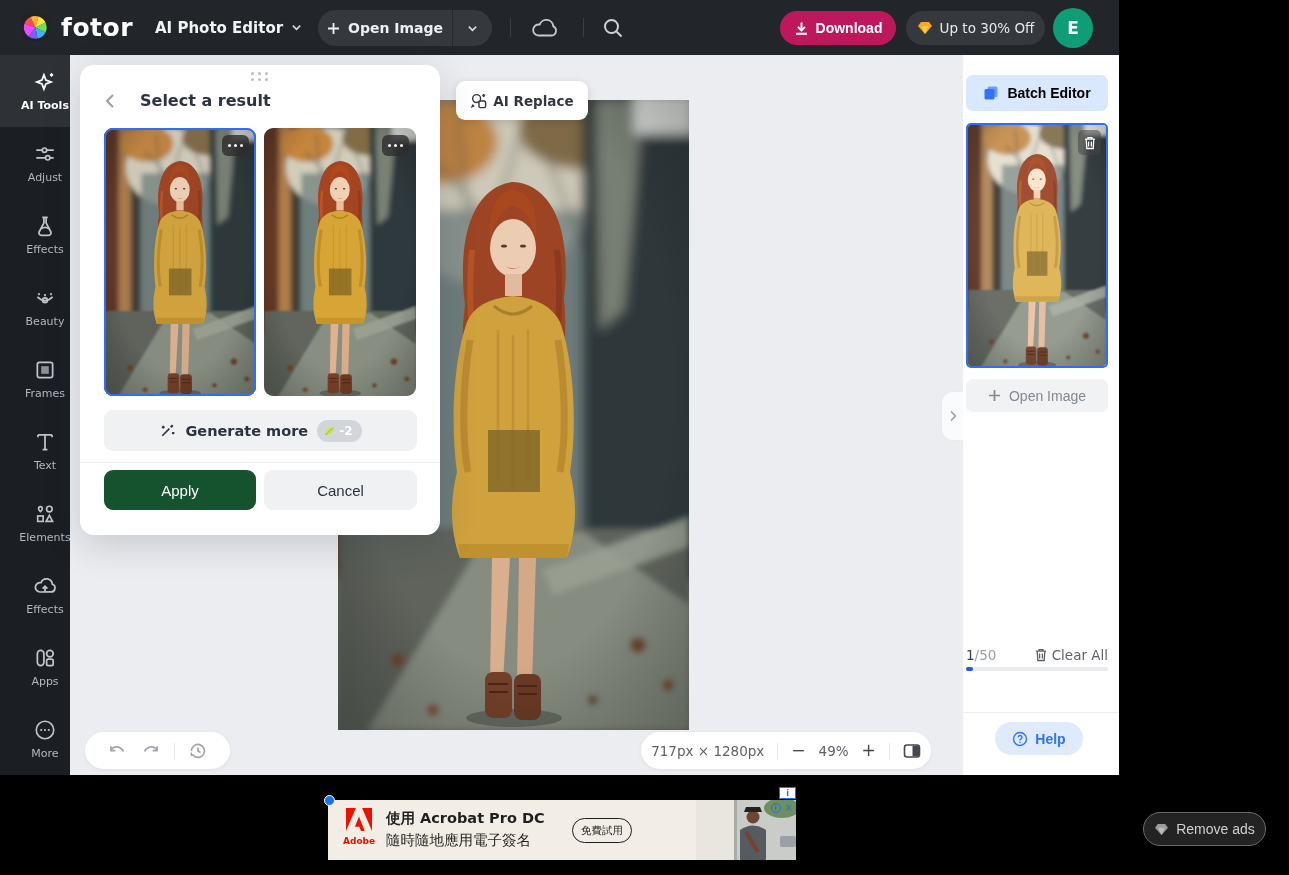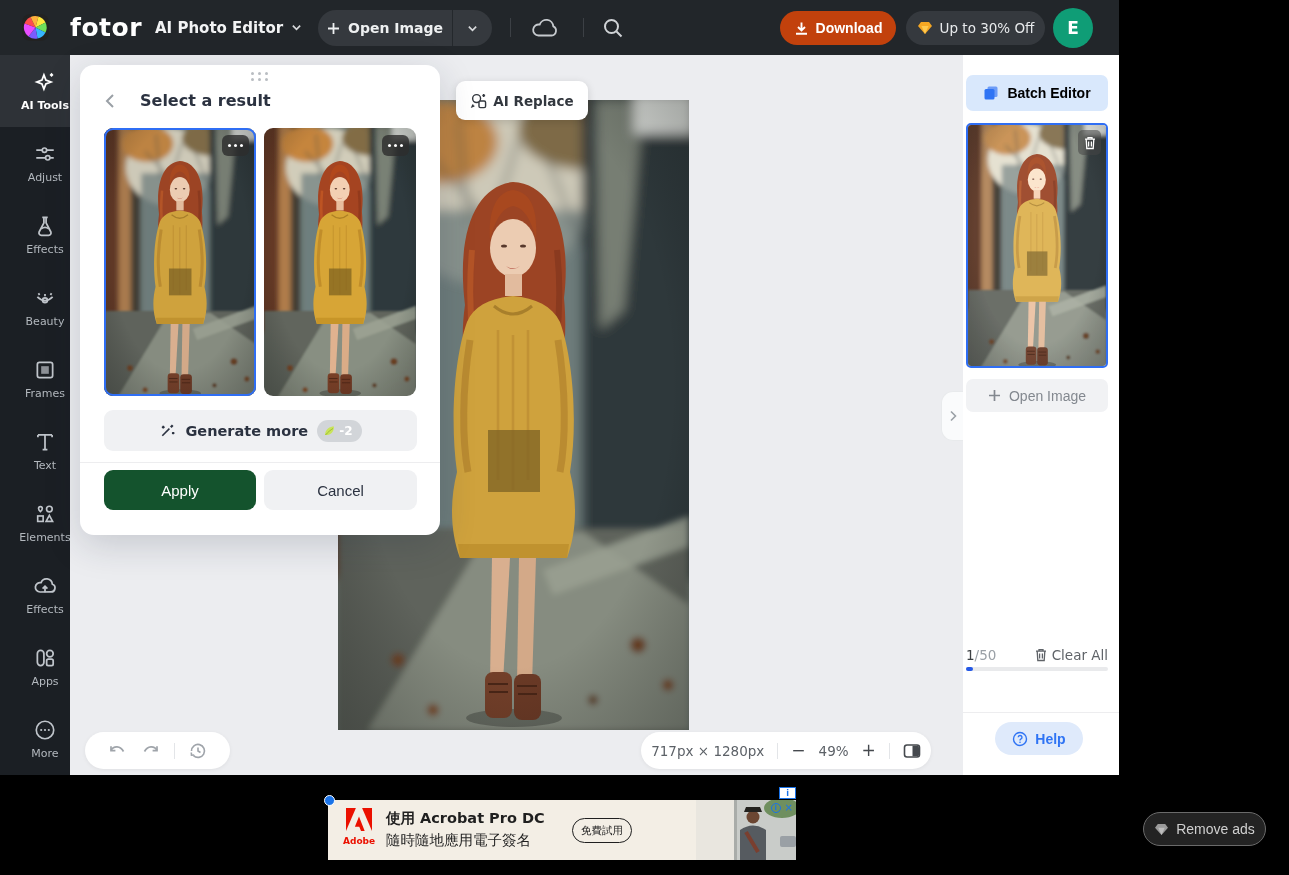--- a/index.html
+++ b/index.html
@@ -3,31 +3,31 @@
 <meta charset="utf-8">
 <style>
   * { margin:0; padding:0; box-sizing:border-box; }
   html,body { background:#000; }
   body { font-family:"DejaVu Sans","Liberation Sans",sans-serif; }
   .screen { position:relative; width:1289px; height:875px; background:#000; overflow:hidden; }
   .app { position:absolute; left:0; top:0; width:1119px; height:775px; background:#ecedf0; }
 
   
   .topbar { position:absolute; left:0; top:0; width:1119px; height:55px; background:#22262a; display:flex; align-items:center; }
-  .logo { position:absolute; left:22px; top:0; height:55px; display:flex; align-items:center; gap:21px; }
+  .logo { position:absolute; left:22px; top:0; height:55px; display:flex; align-items:center; gap:12px; }
   .logo-icon { width:27px; height:27px; border-radius:8px; overflow:hidden; }
   .logo-text { color:#fff; font-size:25px; font-weight:700; letter-spacing:.5px; }
   .editor-menu { position:absolute; left:155px; top:0; height:55px; display:flex; align-items:center; gap:8px; color:#f2f3f4; font-size:15px; font-weight:600; cursor:pointer; }
   .chev { width:11px; height:11px; }
   .open-group { position:absolute; left:318px; top:10px; height:36px; width:174px; display:flex; border-radius:18px; overflow:hidden; background:#35393e; }
   .open-main { flex:1; display:flex; align-items:center; justify-content:center; gap:8px; color:#eef0f1; font-size:14px; font-weight:600; cursor:pointer; }
   .open-caret { width:40px; display:flex; align-items:center; justify-content:center; border-left:1px solid #24282c; cursor:pointer; }
   .tb-div { position:absolute; top:18px; width:1px; height:19px; background:#3c4045; }
   .tb-icon { position:absolute; top:0; height:55px; display:flex; align-items:center; cursor:pointer; }
-  .download-btn { position:absolute; left:780px; top:11px; width:116px; height:34px; border-radius:17px; background:#c2410c; color:#fff; font-size:14px; font-weight:700; display:flex; align-items:center; justify-content:center; gap:7px; cursor:pointer; border:none; }
+  .download-btn { position:absolute; left:780px; top:11px; width:116px; height:34px; border-radius:17px; background:#be185d; color:#fff; font-size:14px; font-weight:700; display:flex; align-items:center; justify-content:center; gap:7px; cursor:pointer; border:none; }
   .promo-pill { position:absolute; left:906px; top:11px; width:139px; height:34px; border-radius:17px; background:#35393e; color:#e8eaec; font-size:13.5px; display:flex; align-items:center; justify-content:center; gap:7px; cursor:pointer; }
   .avatar { position:absolute; left:1053px; top:8px; width:40px; height:40px; border-radius:50%; background:#0f9d76; color:#fff; font-size:17px; font-weight:600; display:flex; align-items:center; justify-content:center; cursor:pointer; }
 
   
   .sidebar { position:absolute; left:0; top:55px; width:70px; height:720px; background:#1b1f24; }
   .side-item { width:90px; height:72px; display:flex; flex-direction:column; align-items:center; justify-content:center; gap:5px; cursor:pointer; }
   .side-item .lbl { font-size:11px; color:#b3b8be; }
   .side-item svg { stroke:#c0c5cb; }
   .side-item.active { background:#2e3237; }
   .side-item.active .lbl { color:#fff; font-weight:600; }

